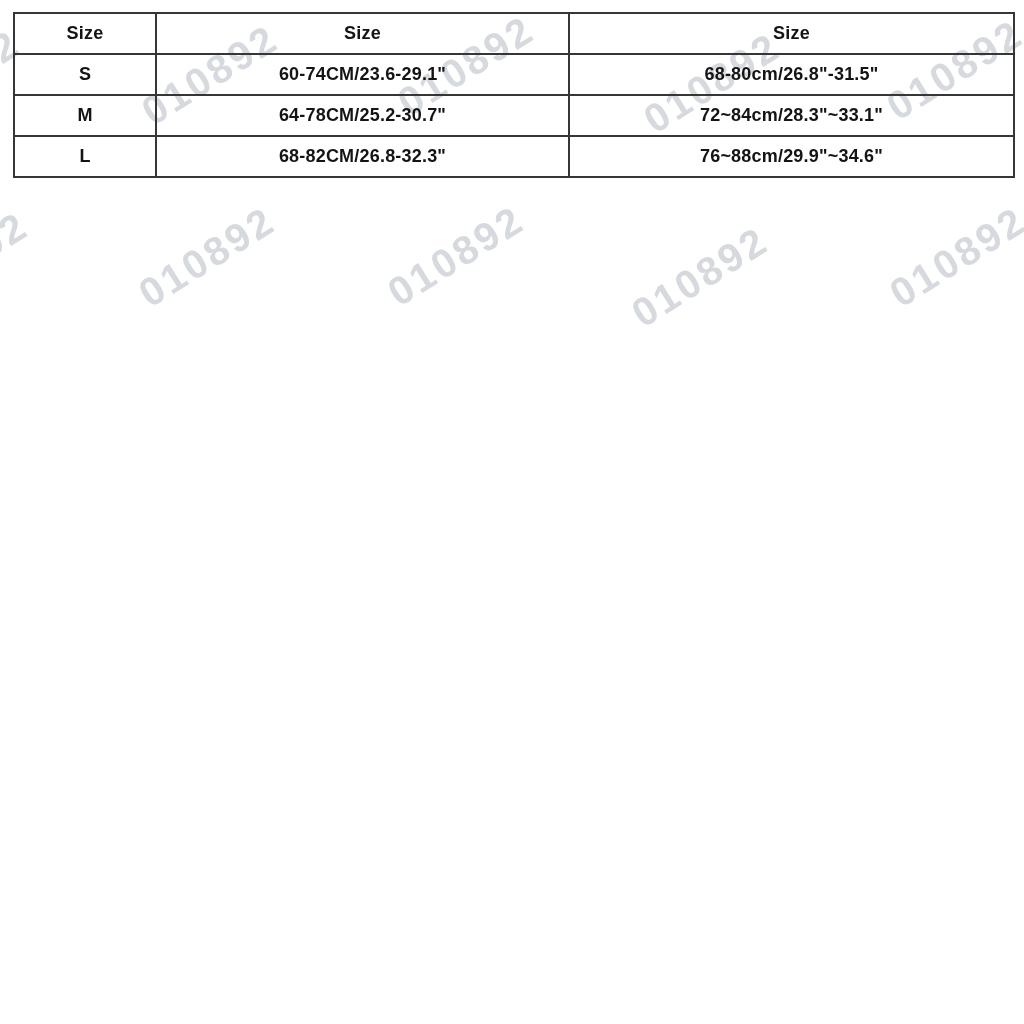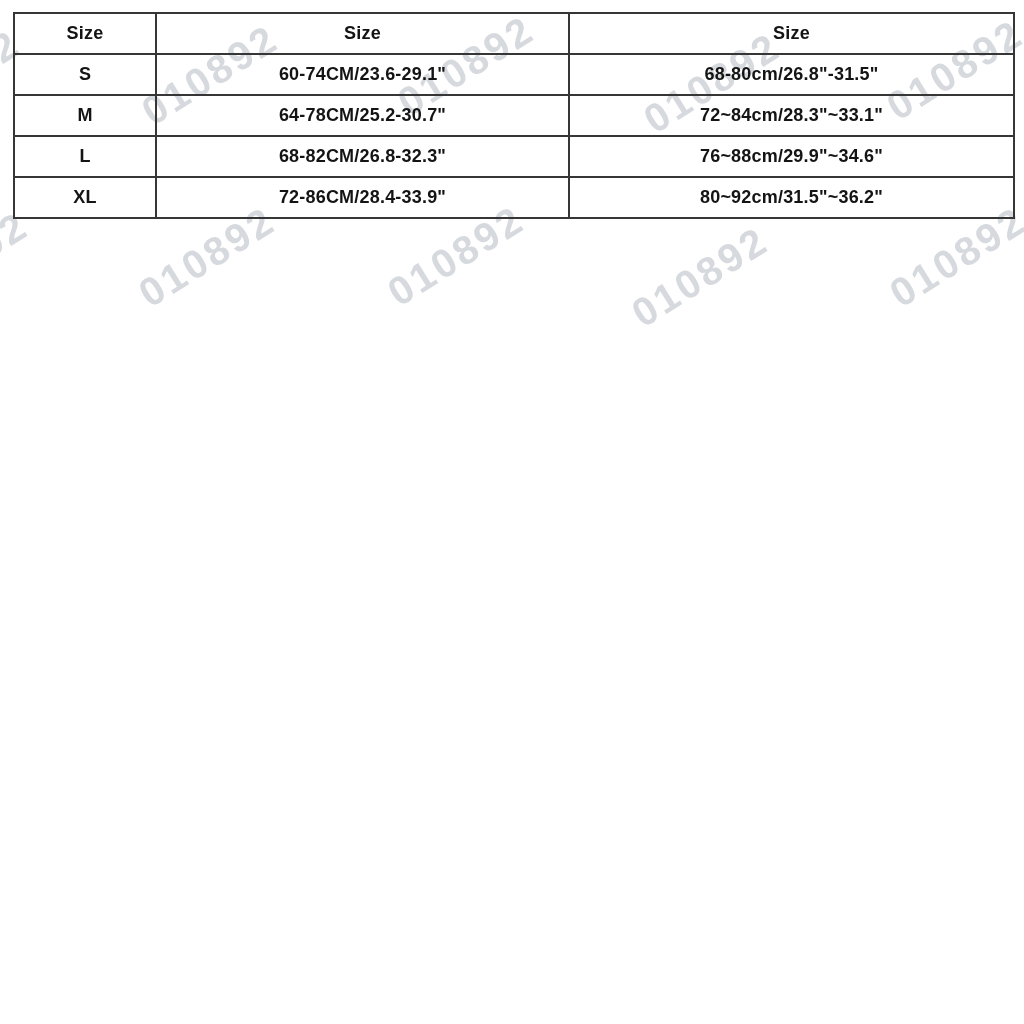--- a/index.html
+++ b/index.html
@@ -98,19 +98,14 @@
     <tr>
       <td>M</td>
       <td>64-78CM/25.2-30.7"</td>
       <td>72~84cm/28.3"~33.1"</td>
     </tr>
     <tr>
       <td>L</td>
       <td>68-82CM/26.8-32.3"</td>
       <td>76~88cm/29.9"~34.6"</td>
     </tr>
-    <tr>
-      <td>XL</td>
-      <td>72-86CM/28.4-33.9"</td>
-      <td>80~92cm/31.5"~36.2"</td>
-    </tr>
   </tbody>
 </table>
 
 </body></html>

